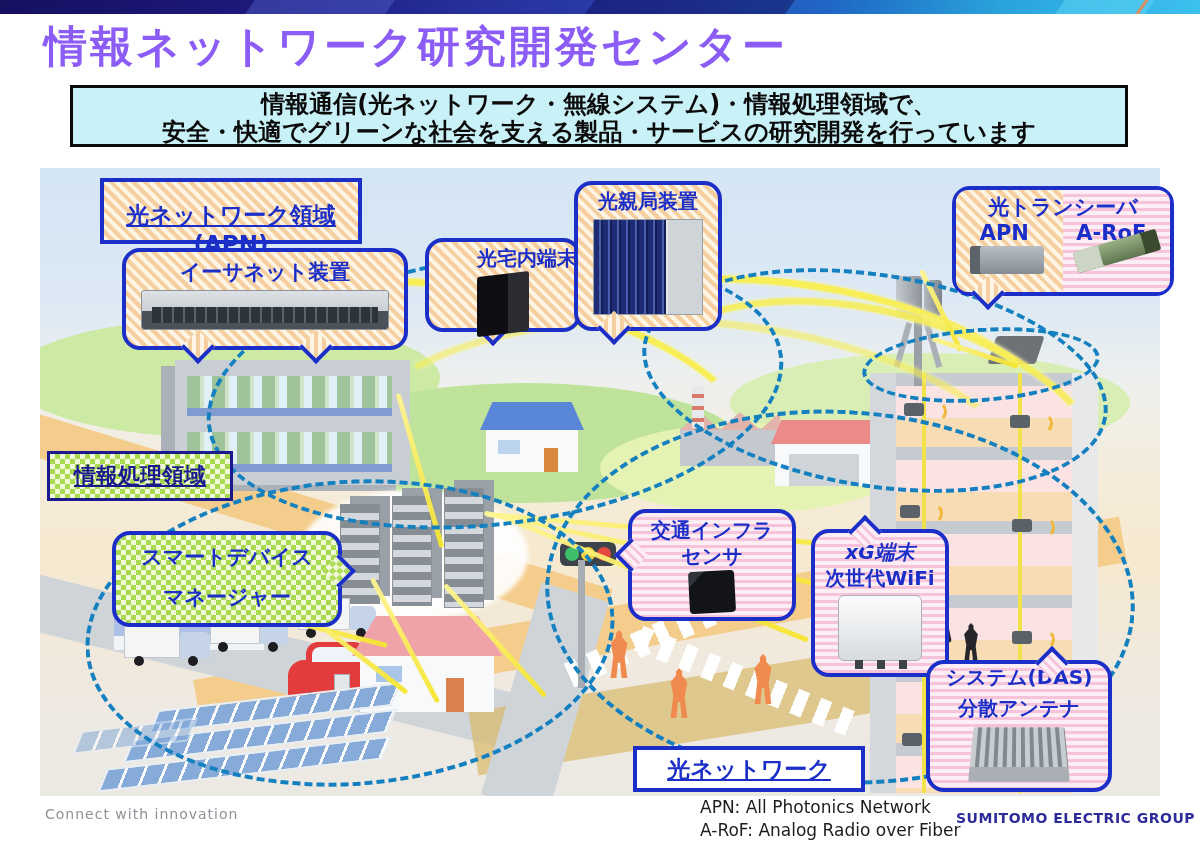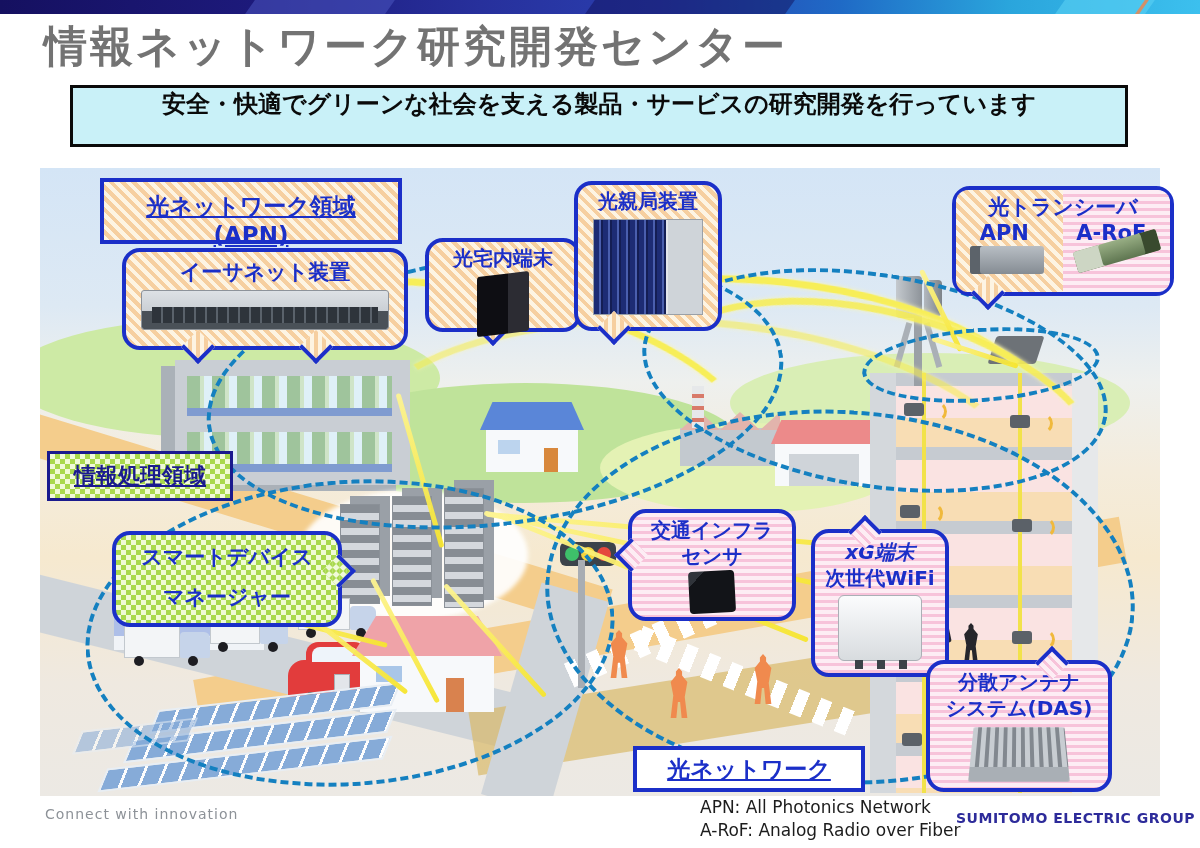--- a/index.html
+++ b/index.html
@@ -11,21 +11,21 @@
   .abs { position:absolute; }
 
   
   .topbar { left:0; top:0; width:1200px; height:14px;
     background:linear-gradient(90deg,#151060 0%,#1d1a7c 22%,#27309c 40%,#2a3fb0 55%,#1f6ac6 70%,#2aa5dc 84%,#3cc0ee 100%); overflow:hidden;}
   .facet { position:absolute; top:-6px; height:26px; opacity:.55; }
   .f1 { left:250px; width:140px; background:#4a55c0; transform:skewX(-35deg);}
   .f2 { left:590px; width:200px; background:#10105a; transform:skewX(-35deg); opacity:.5;}
   .f3 { left:1060px; width:90px; background:#5ad0f4; transform:skewX(-35deg); opacity:.6;}
   .f4 { left:1140px; width:4px; background:#e08a5a; transform:skewX(-35deg); opacity:.9;}
-  .page-title { left:44px; top:18px; font-size:43px; font-weight:bold; color:#737373; letter-spacing:3px; white-space:nowrap;}
+  .page-title { left:44px; top:18px; font-size:43px; font-weight:bold; color:#8b5cf6; letter-spacing:3px; white-space:nowrap;}
   .subtitle-box { left:70px; top:85px; width:1058px; height:62px;
     background:#c9f1f8; border:3px solid #0a0a0a; text-align:center;
     font-size:24px; font-weight:bold; color:#0a0a0a; line-height:28px; padding-top:2px; white-space:nowrap;}
 
   
   .scene { left:40px; top:168px; width:1120px; height:628px; overflow:hidden;
     background:linear-gradient(180deg,#d4e5f6 0%,#dde9f4 22%,#eef0ee 34%,#f4ecdc 48%,#f6e9cf 62%,#efe9e0 82%,#ece9e4 100%);}
   .hill { border-radius:50%; }
   .road { position:absolute; }
 
@@ -131,20 +131,21 @@
 <body>
 
 <div class="abs topbar">
   <div class="facet f1"></div>
   <div class="facet f2"></div>
   <div class="facet f3"></div>
   <div class="facet f4"></div>
 </div>
 <h1 class="abs page-title">情報ネットワーク研究開発センター</h1>
 <div class="abs subtitle-box">
+  <div>情報通信(光ネットワーク・無線システム)・情報処理領域で、</div>
   <div>安全・快適でグリーンな社会を支える製品・サービスの研究開発を行っています</div>
 </div>
 
 <div class="abs scene">
 
   <div class="abs hill" style="left:-30px;top:150px;width:430px;height:120px;background:#cdeaa5;"></div>
   <div class="abs hill" style="left:270px;top:215px;width:430px;height:120px;background:#bfe39a;"></div>
   <div class="abs hill" style="left:690px;top:185px;width:400px;height:100px;background:#d9eeb5;"></div>
   <div class="abs hill" style="left:560px;top:255px;width:300px;height:90px;background:#e4f2b4;"></div>
 
@@ -273,41 +274,41 @@
   <div class="beam" style="left:856px;top:140px;width:90px;transform:rotate(64deg);"></div>
   <div class="beam" style="left:890px;top:182px;width:90px;transform:rotate(18deg);"></div>
 
   <div class="dash" style="left:165px;top:88px;width:580px;height:270px;transform:rotate(-7deg);"></div>
   <div class="dash" style="left:600px;top:105px;width:470px;height:215px;transform:rotate(9deg);"></div>
   <div class="dash" style="left:822px;top:160px;width:238px;height:74px;transform:rotate(-4deg);"></div>
   <div class="dash" style="left:45px;top:312px;width:530px;height:306px;transform:rotate(-4deg);"></div>
   <div class="dash" style="left:505px;top:242px;width:590px;height:374px;transform:rotate(3deg);"></div>
 </div>
 
-<div class="abs boxlabel hatch-o" style="left:100px;top:178px;width:302px;height:66px;border:4px solid #1b2fc8;font-size:23px;line-height:29px;padding-top:10px;">
+<div class="abs boxlabel hatch-o" style="left:100px;top:178px;width:262px;height:66px;border:4px solid #1b2fc8;font-size:23px;line-height:29px;padding-top:19px;">
   <div class="u">光ネットワーク領域</div>
   <div class="u">(APN)</div>
 </div>
 
 <div class="abs boxlabel check-g" style="left:47px;top:451px;width:186px;height:50px;border:3px solid #1a1a8e;font-size:22px;line-height:44px;color:#1a1a8e;">
   <span class="u">情報処理領域</span>
 </div>
 
 <div class="abs boxlabel" style="left:633px;top:746px;width:232px;height:46px;background:#ffffff;border:4px solid #1b2fc8;font-size:23px;line-height:38px;">
   <span class="u">光ネットワーク</span>
 </div>
 
 <div class="callout hatch-o blue-border" style="left:122px;top:248px;width:286px;height:102px;font-size:21px;">
   <div class="tail hatch-o" style="left:60px;bottom:-13px;"></div>
   <div class="tail hatch-o" style="left:178px;bottom:-13px;"></div>
   <div style="margin-top:6px;">イーサネット装置</div>
   <div class="rack1u"></div>
 </div>
 
-<div class="callout hatch-o blue-border" style="left:425px;top:238px;width:156px;height:94px;font-size:20px;">
+<div class="callout hatch-o blue-border" style="left:425px;top:238px;width:156px;height:94px;font-size:20px;text-align:right;">
   <div class="tail hatch-o" style="left:52px;bottom:-13px;"></div>
   <div style="margin-top:3px;">光宅内端末</div>
   <div class="onu-dev"></div>
 </div>
 
 <div class="callout hatch-o blue-border" style="left:574px;top:181px;width:148px;height:150px;font-size:20px;">
   <div class="tail hatch-o" style="left:24px;bottom:-13px;"></div>
   <div style="margin-top:3px;">光親局装置</div>
   <div class="olt-dev"></div>
 </div>
@@ -342,22 +343,22 @@
 
 <div class="callout stripe-p blue-border" style="left:811px;top:529px;width:138px;height:148px;font-size:20px;line-height:26px;">
   <div class="tail tail-up stripe-p" style="left:38px;top:-13px;"></div>
   <div style="margin-top:6px;font-style:italic;">xG端末</div>
   <div>次世代WiFi</div>
   <div class="ap-dev"></div>
 </div>
 
 <div class="callout stripe-p blue-border" style="left:926px;top:660px;width:186px;height:132px;font-size:20px;line-height:26px;">
   <div class="tail tail-up stripe-p" style="left:110px;top:-13px;"></div>
+  <div>システム(DAS)</div>
   <div style="margin-top:5px;">分散アンテナ</div>
-  <div>システム(DAS)</div>
   <div class="das-dev"></div>
 </div>
 
 <div class="abs tagline">Connect with innovation</div>
 <div class="abs glossary">
   <div>APN: All Photonics Network</div>
   <div>A-RoF: Analog Radio over Fiber</div>
 </div>
 <div class="abs brand">SUMITOMO ELECTRIC GROUP</div>
 

